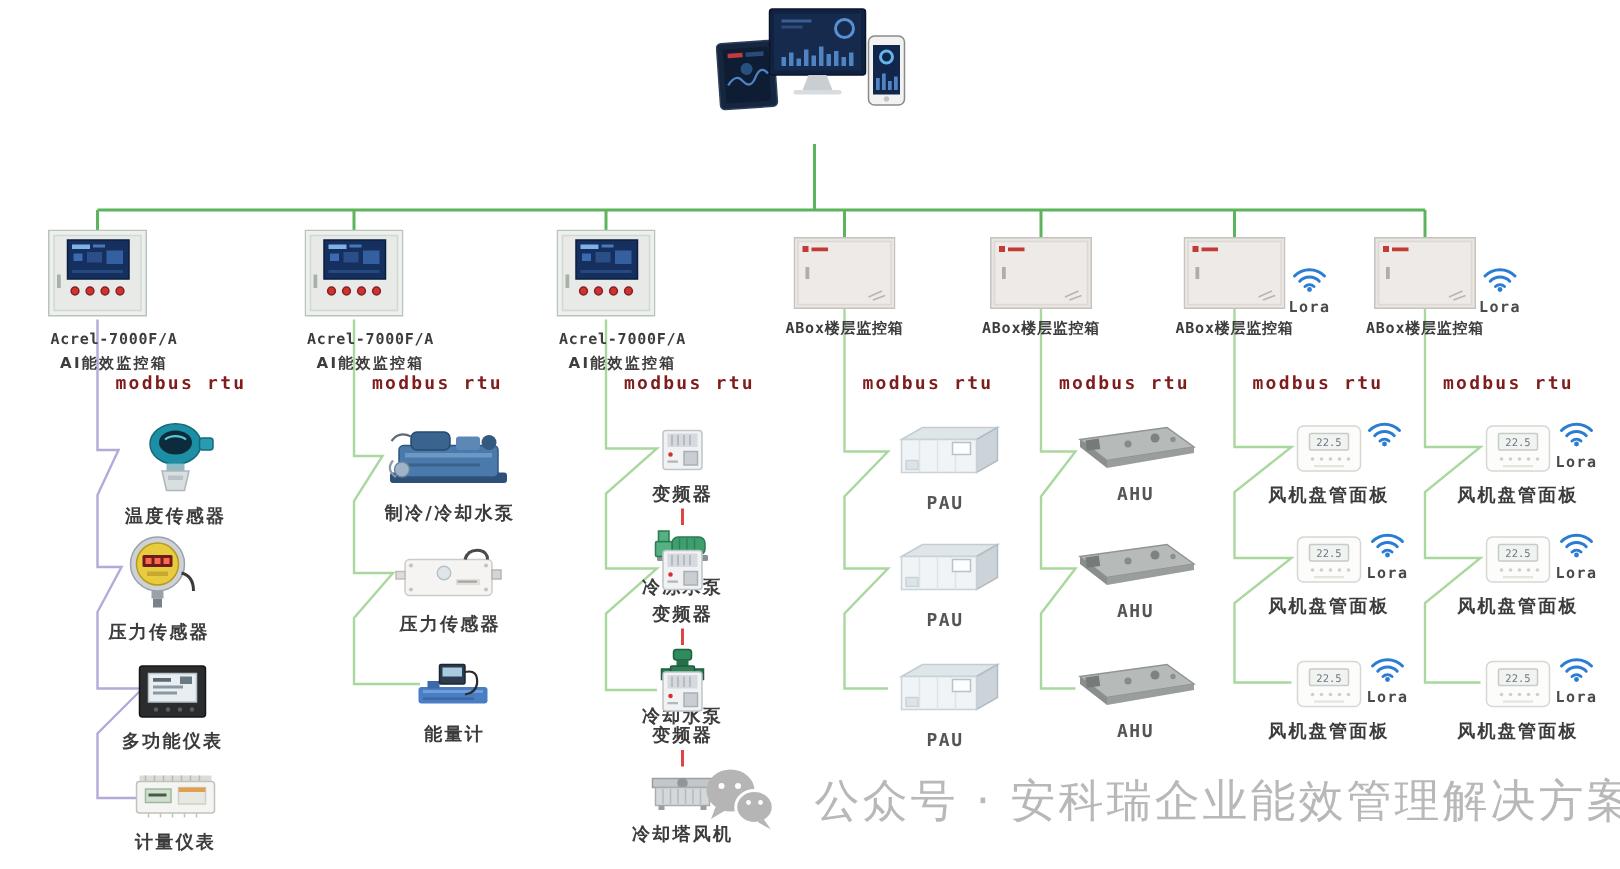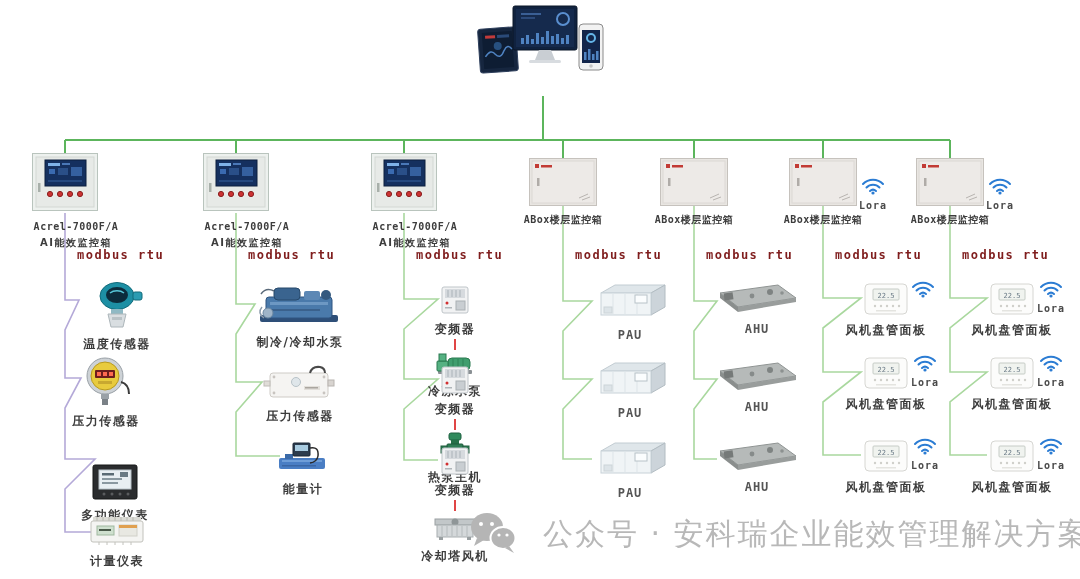--- a/index.html
+++ b/index.html
@@ -126,21 +126,21 @@
 <rect x="17" y="16" width="4" height="4" fill="#ff6a50"></rect>
             <rect x="23" y="16" width="4" height="4" fill="#ff6a50"></rect>
             <rect x="29" y="16" width="4" height="4" fill="#ff6a50"></rect>
 <rect x="18" y="25" width="14" height="3" fill="#c8a830"></rect>
 <rect x="21" y="38" width="8" height="5" fill="#9aa1a7"></rect>
             <rect x="22" y="43" width="6" height="6" fill="#7a8187"></rect>
 <path d="M41,26 q8,2 8,12" stroke="#3a3a3a" fill="none" stroke-width="2"></path>
           </svg></div>
         <div class="dlabel">压力传感器</div>
       </div>
-      <div class="abs device" style="left: 60px; top: 464px; width: 110px;">
+      <div class="abs device" style="left: 60px; top: 443px; width: 110px;">
         <div><svg width="46" height="36" viewBox="0 0 46 36">
 <rect x="1" y="1" width="44" height="34" rx="2" fill="#2a2c2e" stroke="#151617"></rect>
 <rect x="7" y="6" width="32" height="19" fill="#e8eef2" stroke="#b8c2c8"></rect>
 <rect x="10" y="9" width="12" height="2.5" fill="#5a6a74"></rect>
             <rect x="10" y="14" width="20" height="2" fill="#8a98a0"></rect>
 <rect x="10" y="18" width="16" height="2" fill="#8a98a0"></rect>
             <rect x="28" y="8" width="8" height="5" fill="#6a7a84"></rect>
 <circle cx="12" cy="30" r="1.5" fill="#5a5c5e"></circle>
             <circle cx="20" cy="30" r="1.5" fill="#5a5c5e"></circle>
 <circle cx="28" cy="30" r="1.5" fill="#5a5c5e"></circle>
@@ -278,21 +278,21 @@
         <div class="dlabel">变频器</div>
         <div class="vdash"></div>
         <div style="margin-top: 1px;"><svg width="32" height="30" viewBox="0 0 32 30">
 <rect x="10" y="1" width="12" height="7" rx="2" fill="#2f8a5c" stroke="#1e6040"></rect>
 <rect x="12" y="8" width="8" height="4" fill="#257048"></rect>
 <rect x="8" y="12" width="16" height="11" rx="1" fill="#2f7d55" stroke="#1e5c3c"></rect>
 <rect x="2" y="14" width="6" height="7" fill="#2f7d55" stroke="#1e5c3c"></rect>
 <rect x="24" y="14" width="6" height="7" fill="#2f7d55" stroke="#1e5c3c"></rect>
 <rect x="7" y="23" width="18" height="4" fill="#24553c"></rect>
           </svg></div>
-        <div class="dlabel">热泵主机</div>
+        <div class="dlabel">冷却水泵</div>
       </div>
       <div class="abs device" style="left: 400px; top: 447px; width: 110px;">
         <div><svg width="34" height="28" viewBox="0 0 34 28">
 <rect x="4" y="1" width="26" height="26" rx="2" fill="#f1f2f3" stroke="#bfc5c9"></rect>
 <rect x="7" y="3" width="20" height="9" fill="#d6dade"></rect>
 <path d="M10,4 v7 M14,4 v7 M18,4 v7 M22,4 v7" stroke="#aab2b8"></path>
 <rect x="18" y="15" width="9" height="9" fill="#c9ced2" stroke="#aab0b4"></rect>
 <circle cx="9" cy="17" r="1.5" fill="#d23030"></circle>
 <rect x="7" y="21" width="7" height="1.5" fill="#b0b6ba"></rect>
           </svg></div>

